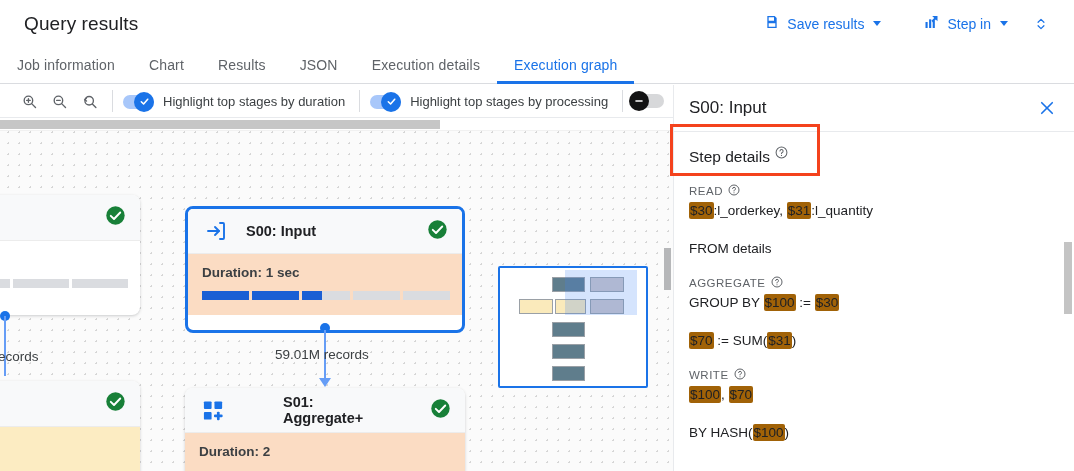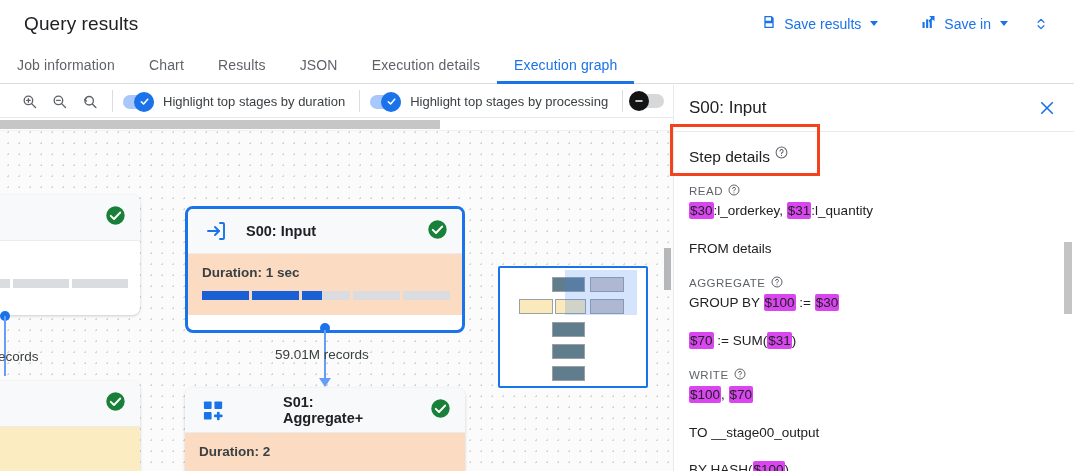--- a/index.html
+++ b/index.html
@@ -138,21 +138,21 @@
   .panel-close { margin-left: auto; cursor: pointer; padding: 4px; display: flex; }
   .panel-body { padding: 16px 18px 0 15px; height: 339px; overflow: hidden; position: relative; }
   .step-details {
     font-size: 15.5px; color: #202124; display: flex; align-items: flex-start; gap: 5px; margin-bottom: 18px;
   }
   .sec-label {
     font-size: 11.5px; color: #5f6368; letter-spacing: .5px; display: flex; align-items: center; gap: 5px;
     margin-bottom: 3px;
   }
   .sec-text { font-size: 13.5px; color: #202124; margin-bottom: 18px; line-height: 1.45; }
-  .tok { background: #d946ef; border-radius: 2px; padding: 1px 1px; }
+  .tok { background: #a16207; border-radius: 2px; padding: 1px 1px; }
   .panel-scroll-thumb {
     position: absolute; right: 2px; top: 110px; width: 8px; height: 72px; background: #c4c4c4; cursor: pointer;
   }
 
   
   .annot {
     position: absolute; left: 670px; top: 124px; width: 150px; height: 52px;
     border: 3px solid #f4421d; pointer-events: none;
   }
   .help-ico { flex: 0 0 auto; }
@@ -176,21 +176,21 @@
       </button>
       <button class="hdr-btn" style="margin-left:22px;">
         <span class="help-ico">
           <svg width="17" height="16" viewBox="0 0 24 24" fill="#1a73e8">
             <rect x="3" y="12" width="3.2" height="9"></rect>
               <rect x="8.4" y="8" width="3.2" height="13"></rect>
             <rect x="13.8" y="10" width="3.2" height="11"></rect>
             <path d="M13 3h8v8l-2.6-2.6-4.2 4.2-2.3-2.3 4.2-4.2L13 3z"></path>
           </svg>
         </span>
-        <span>Save in</span>
+        <span>Step in</span>
         <span class="caret"></span>
       </button>
       <div class="expand-btn">
         <svg width="14" height="20" viewBox="0 0 24 24" fill="none" stroke="#1a73e8" stroke-width="2.1" stroke-linecap="round" stroke-linejoin="round">
           <polyline points="7,9 12,4 17,9"></polyline>
             <polyline points="7,15 12,20 17,15"></polyline>
         </svg>
       </div>
     </div>
   </div>
@@ -430,21 +430,20 @@
         <span class="help-ico">
           <svg width="12" height="12" viewBox="0 0 24 24" fill="none" stroke="#5f6368" stroke-width="2">
               <circle cx="12" cy="12" r="10"></circle>
               <path d="M9.2 9.2a2.9 2.9 0 1 1 3.6 3.1c-.7.3-.9.8-.9 1.6" stroke-linecap="round"></path>
               <circle cx="12" cy="17.4" r="1.1" fill="#5f6368" stroke="none"></circle>
             </svg>
         </span>
       </div>
       <div class="sec-text"><span class="tok">$100</span>, <span class="tok">$70</span></div>
 
-      <div class="sec-text">TO __stage00_output</div>
       <div class="sec-text">BY HASH(<span class="tok">$100</span>)</div>
 
       <div class="panel-scroll-thumb"></div>
     </div>
   </div>
 
   <div class="annot"></div>
 </div>
 
 </body></html>

